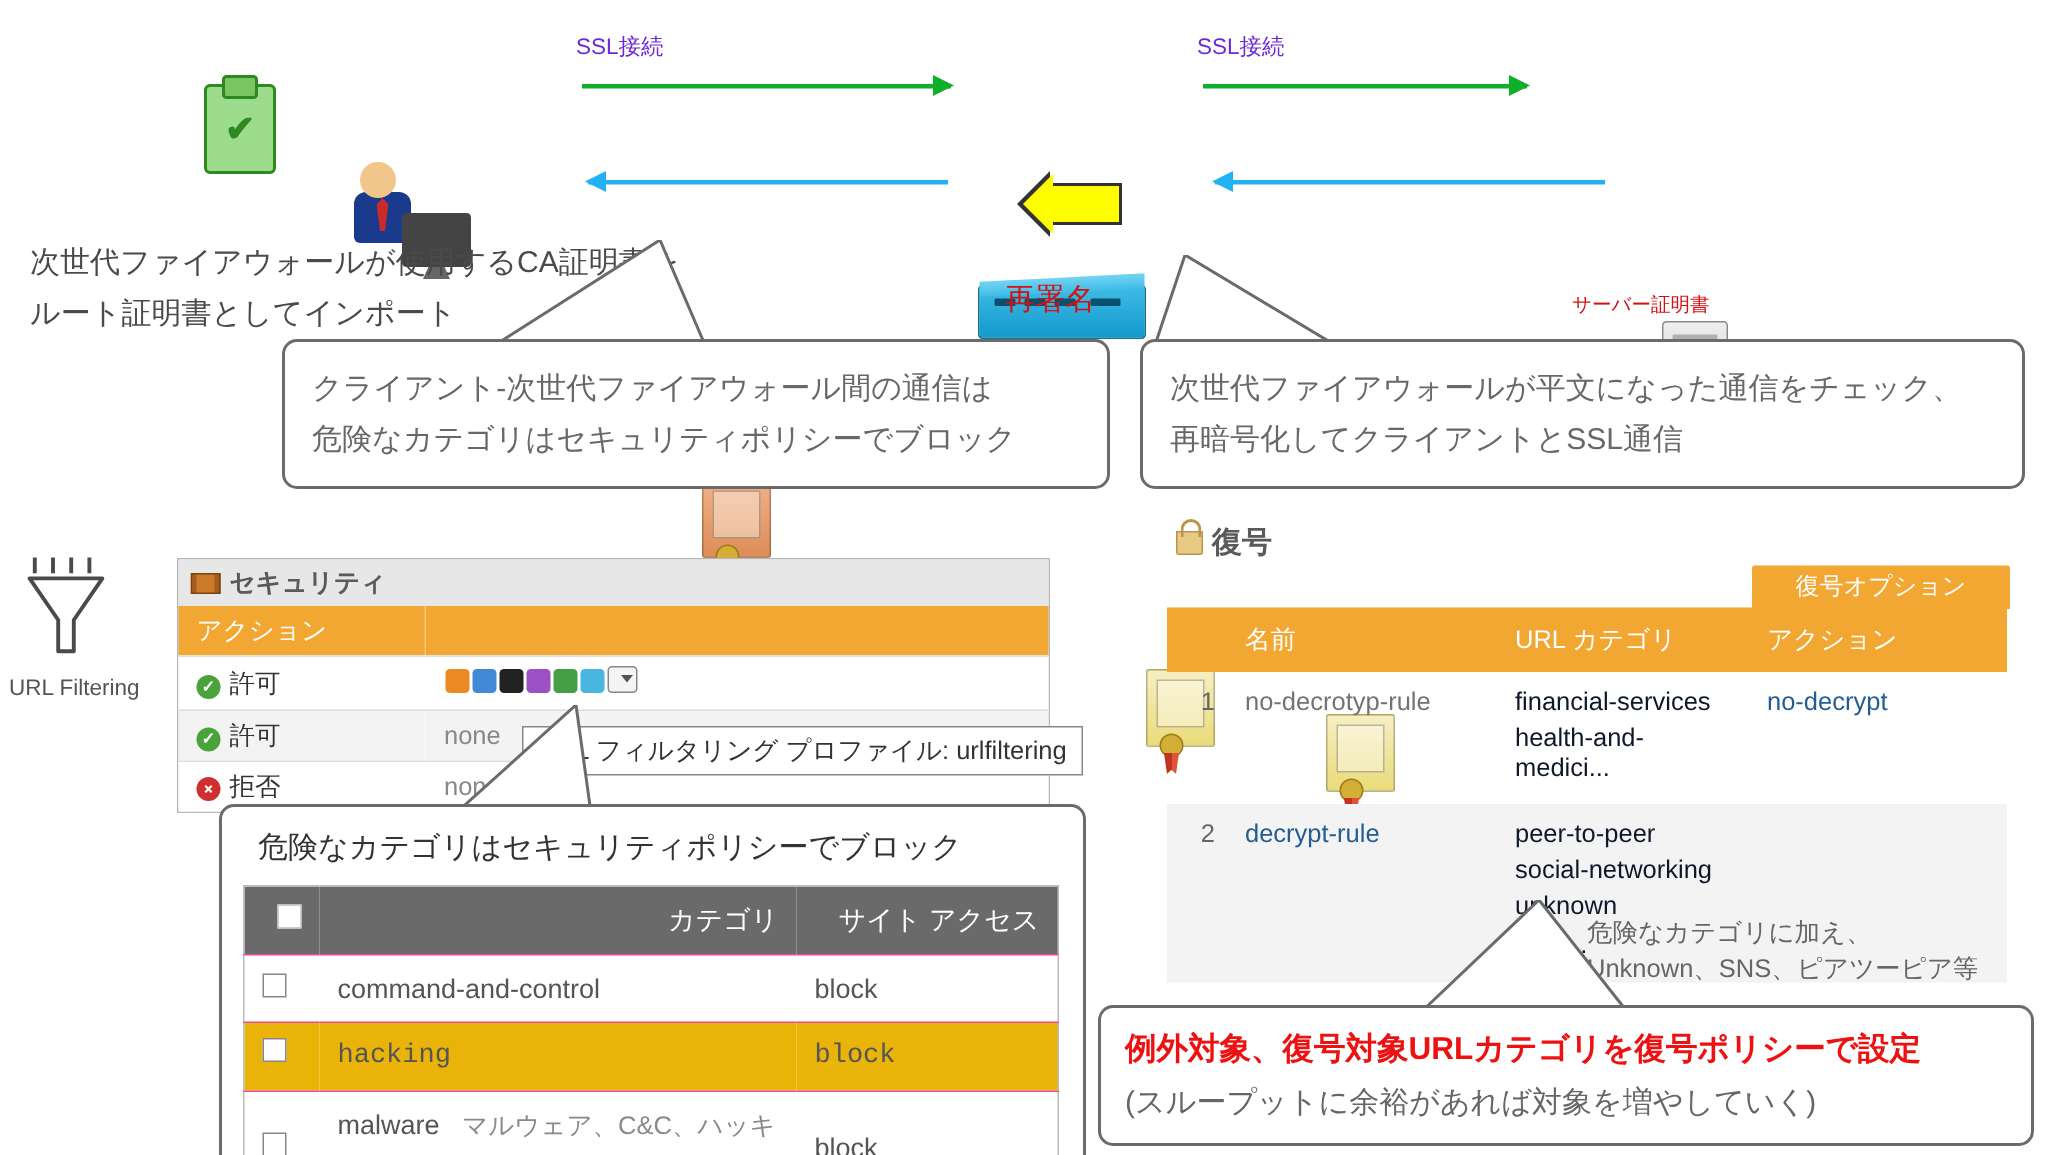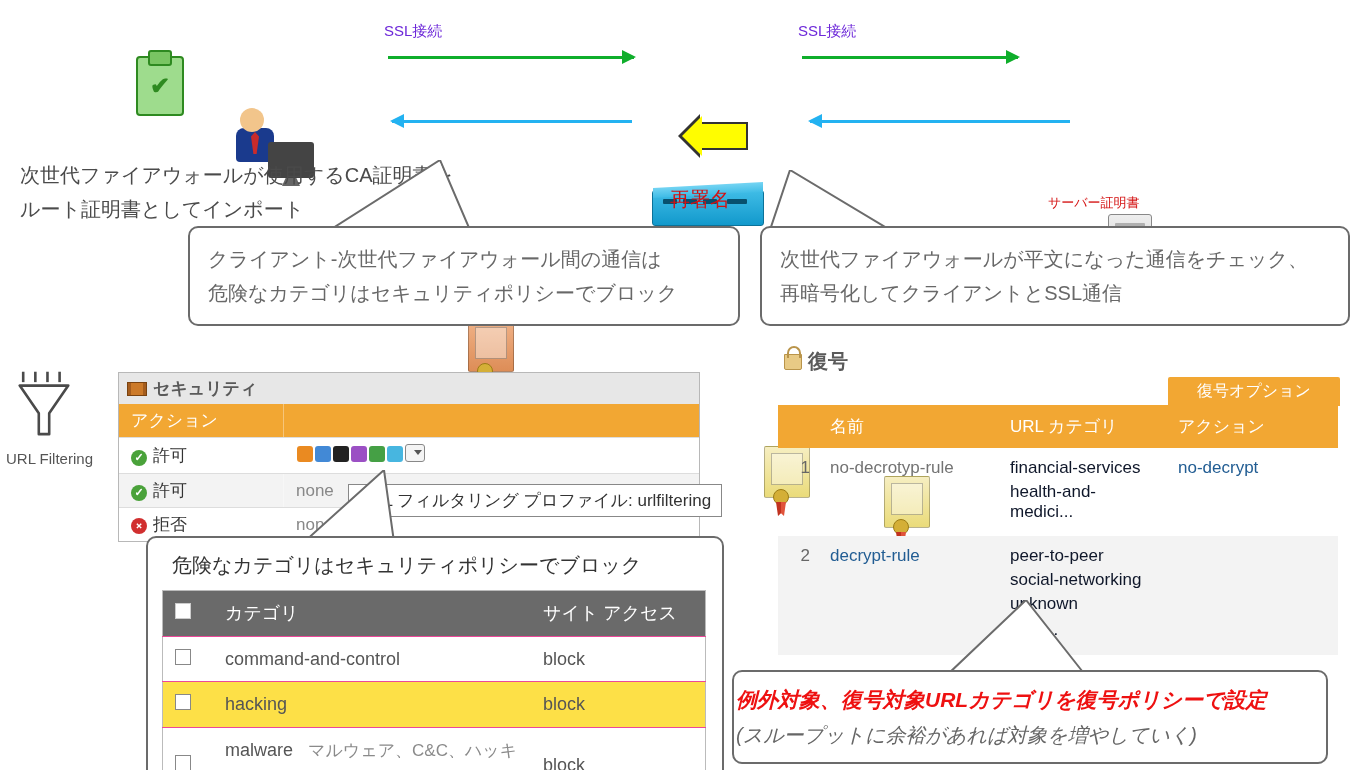--- a/index.html
+++ b/index.html
@@ -86,23 +86,23 @@
 
   .prof-icons span{ display:inline-block; width:16px; height:16px; margin:1px; border-radius:3px;}
   .i1{background:#ea8a21;} .i2{background:#4289d6;} .i3{background:#222;} .i4{background:#9b50c4;} .i5{background:#45a045;} .i6{background:#47b6e0;}
   .i7{ width:18px!important; border:1px solid #888; background:#f4f4f4; position:relative;}
   .i7::after{content:""; position:absolute; right:2px; top:5px; border-left:4px solid transparent;border-right:4px solid transparent;border-top:5px solid #555;}
 
   .tooltip{ position:absolute; border:1px solid #888; background:#fff; padding:4px 10px; font-size:17px; color:#333; white-space:nowrap;}
 
   .cat-title{ font-size:20px; color:#333; padding:0 10px 8px;}
   .cat-tbl{ width:544px; border:1px solid #bbb; border-collapse:collapse; font-size:18px; color:#555;}
-  .cat-tbl th{ background:#6a6a6a; color:#fff; text-align:left; font-weight:normal; padding:7px 12px;margin-top:32px;}
+  .cat-tbl th{ background:#6a6a6a; color:#fff; text-align:right; font-weight:normal; padding:7px 12px;margin-top:32px;}
   .cat-tbl td{ padding:7px 12px; border-top:1px solid #ec4899;}
-  .cat-tbl tr.alt td{ background:#fde047;}
+  .cat-tbl tr.alt td{ background:#eab308;font-family:Liberation Mono, monospace;}
   .chk{ width:14px; height:14px; border:1px solid #888; display:inline-block; background:#fff;}
 
   
   .dec-wrap{ width:560px;}
   .dec-title{ display:flex; align-items:center; gap:6px; font-size:20px; font-weight:bold; color:#5a5a5a; padding:4px 6px;}
   .lock{ width:16px; height:14px; background:#e8ca85; border:1px solid #b9944a; border-radius:0 0 2px 2px; position:relative; display:inline-block;}
   .lock::before{ content:""; position:absolute; top:-9px; left:2px; width:10px; height:10px; border:2px solid #b9944a; border-bottom:none; border-radius:8px 8px 0 0;}
   .dec-head{ display:grid; grid-template-columns:42px 180px 168px 170px; background:#f2a733; color:#fff; font-size:17px;}
   .dec-head>div{ padding:10px 10px;}
   .dec-head .opt{ grid-column:4; position:relative;}
@@ -306,25 +306,29 @@
       <div><a style="color:#225d93;text-decoration:none;">decrypt-rule</a></div>
       <div class="cat-list">
         <a>peer-to-peer</a>
         <a>social-networking</a>
         <a>unknown</a>
         <a>詳細...</a>
       </div>
     </div>
   </div>
 
+  <div class="abs note" style="left:1058px; top:610px; width:300px;">
+    <div>危険なカテゴリに加え、</div>
+    <div>Unknown、SNS、ピアツーピア等</div>
+  </div>
 
   <div class="abs callout-pointer" style="left:946px; top:600px;">
     <svg width="140" height="78">
         <polygon points="80,0 140,76 0,76" fill="#fff" stroke="#6b6b6b" stroke-width="2"></polygon>
         <polygon points="80,4 134,76 6,76" fill="#fff"></polygon>
       </svg>
   </div>
-  <div class="abs callout" style="left:732px; top:670px; width:588px; padding:10px 2px;font-style:italic;">
+  <div class="abs callout" style="left:732px; top:670px; width:588px; padding:10px 16px;">
     <div class="bold-red" style="font-size:21px;">例外対象、復号対象URLカテゴリを復号ポリシーで設定</div>
     <div style="font-size:20px;color:#666;">(スループットに余裕があれば対象を増やしていく)</div>
   </div>
 
 </div>
 
 </body></html>

